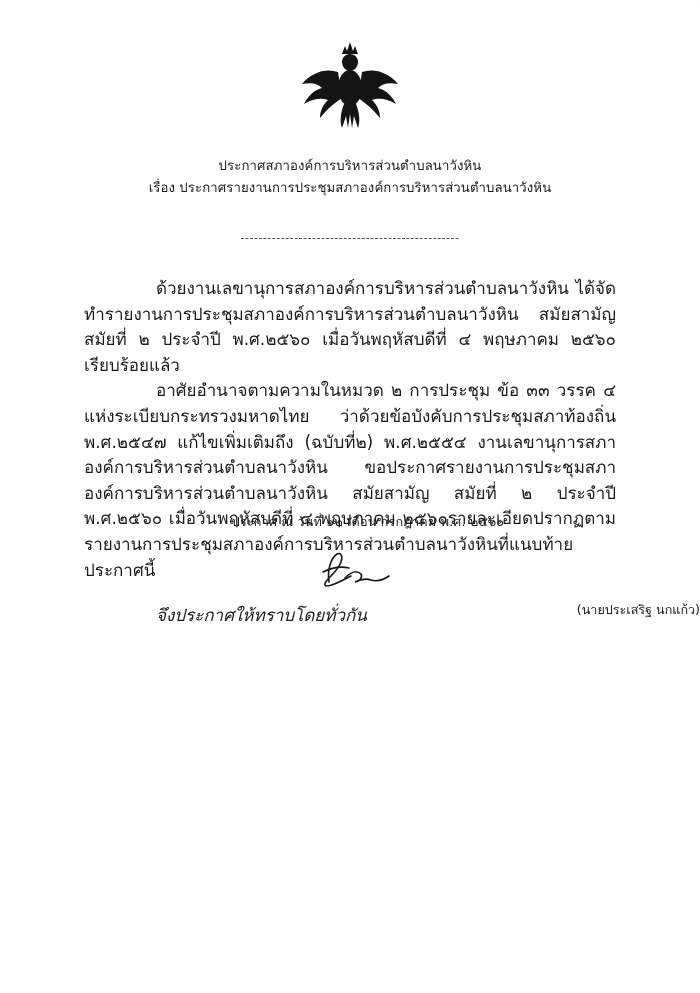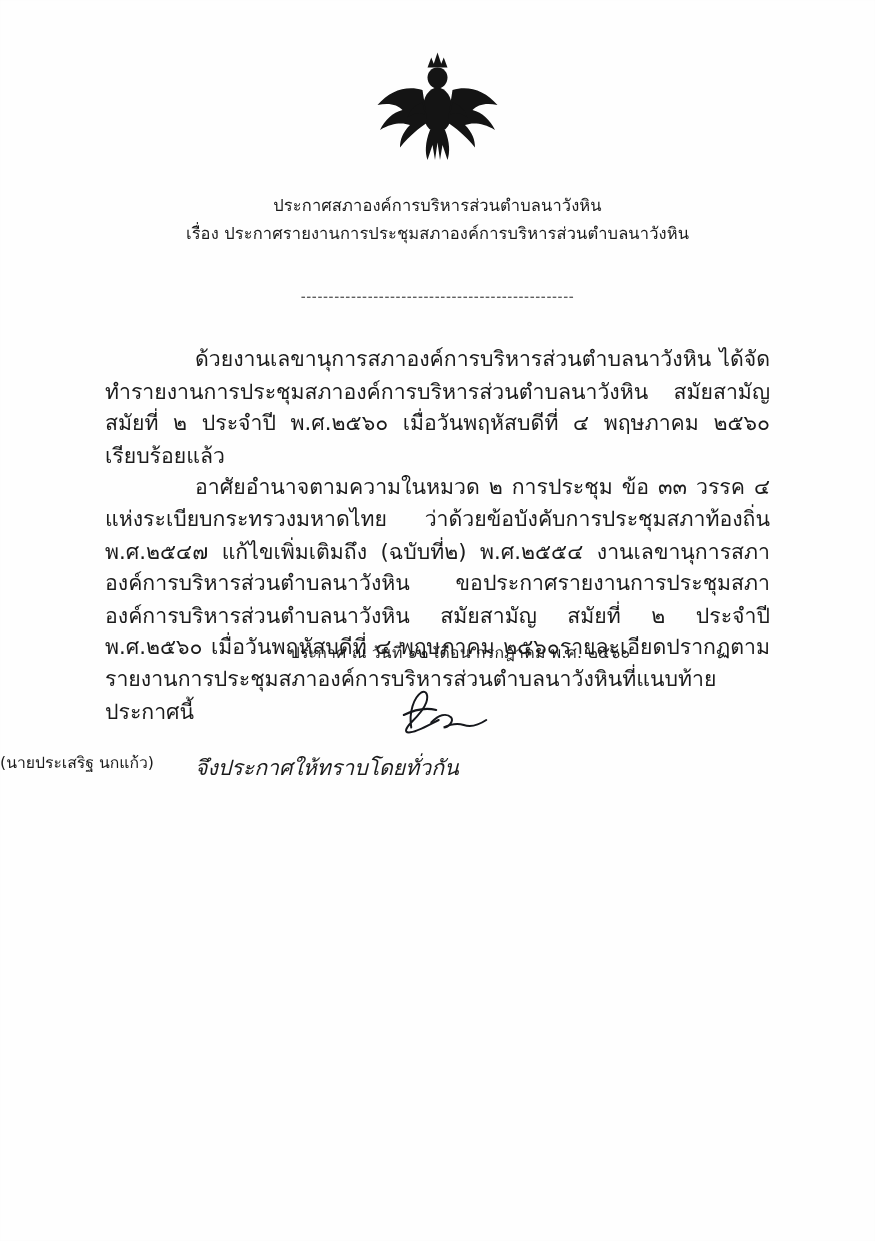--- a/index.html
+++ b/index.html
@@ -99,21 +99,21 @@
   .sig-svg {
     width: 120px;
     height: 44px;
     margin-left: 22px;
   }
   .signer {
     position: absolute;
     top: 598px;
     left: 0;
     width: 700px;
-    text-align: left;
+    text-align: right;
     font-size: 12.6px;
     line-height: 24px;
   }
   .page-edge {
     position: absolute;
     inset: 0;
     pointer-events: none;
     box-shadow: inset 0 0 1px rgba(0,0,0,0.04);
   }
 </style>

